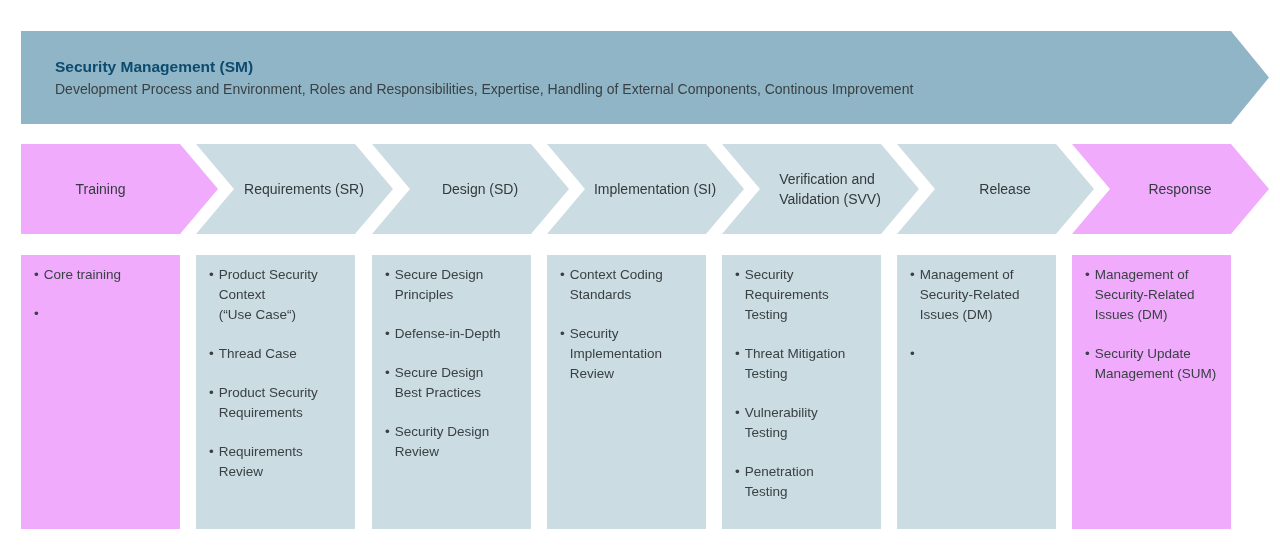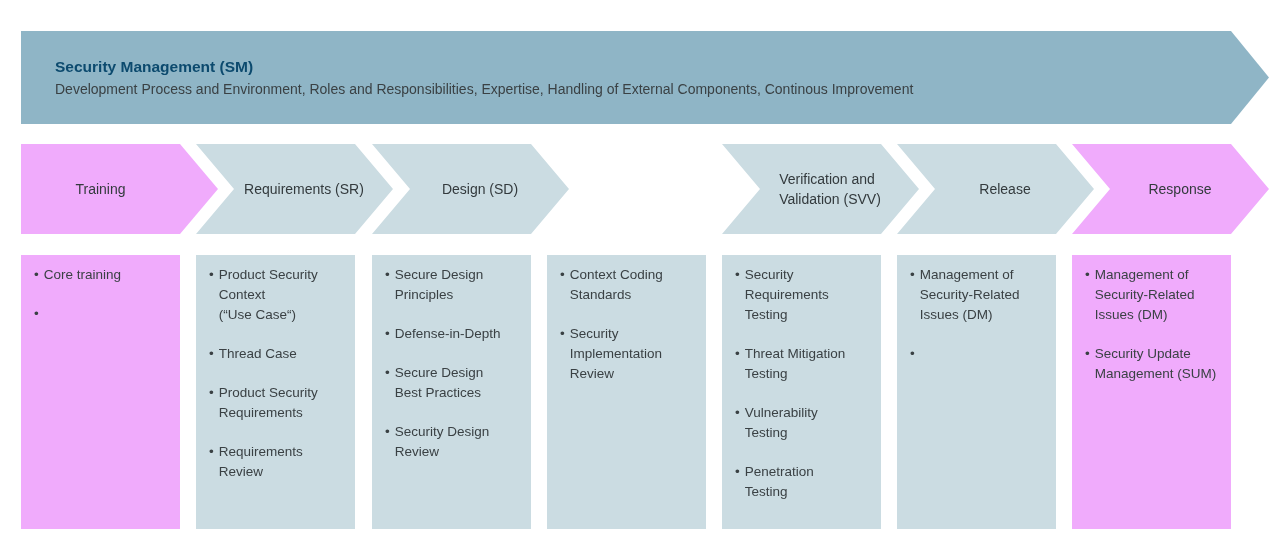--- a/index.html
+++ b/index.html
@@ -108,20 +108,23 @@
 
   <div class="chevron first dark" style="left:21px">
     <span class="chevron-label">Training</span>
   </div>
   <div class="chevron notch light" style="left:372px">
     <span class="chevron-label">Design (SD)</span>
   </div>
   <div class="chevron notch light" style="left:196px">
     <span class="chevron-label">Requirements (SR)</span>
   </div>
+  <div class="chevron notch light" style="left:547px">
+    <span class="chevron-label">Implementation (SI)</span>
+  </div>
   <div class="chevron notch light" style="left:722px">
     <span class="chevron-label">Verification and
 Validation (SVV)</span>
   </div>
   <div class="chevron notch light" style="left:897px">
     <span class="chevron-label">Release</span>
   </div>
   <div class="chevron notch dark" style="left:1072px">
     <span class="chevron-label">Response</span>
   </div>

